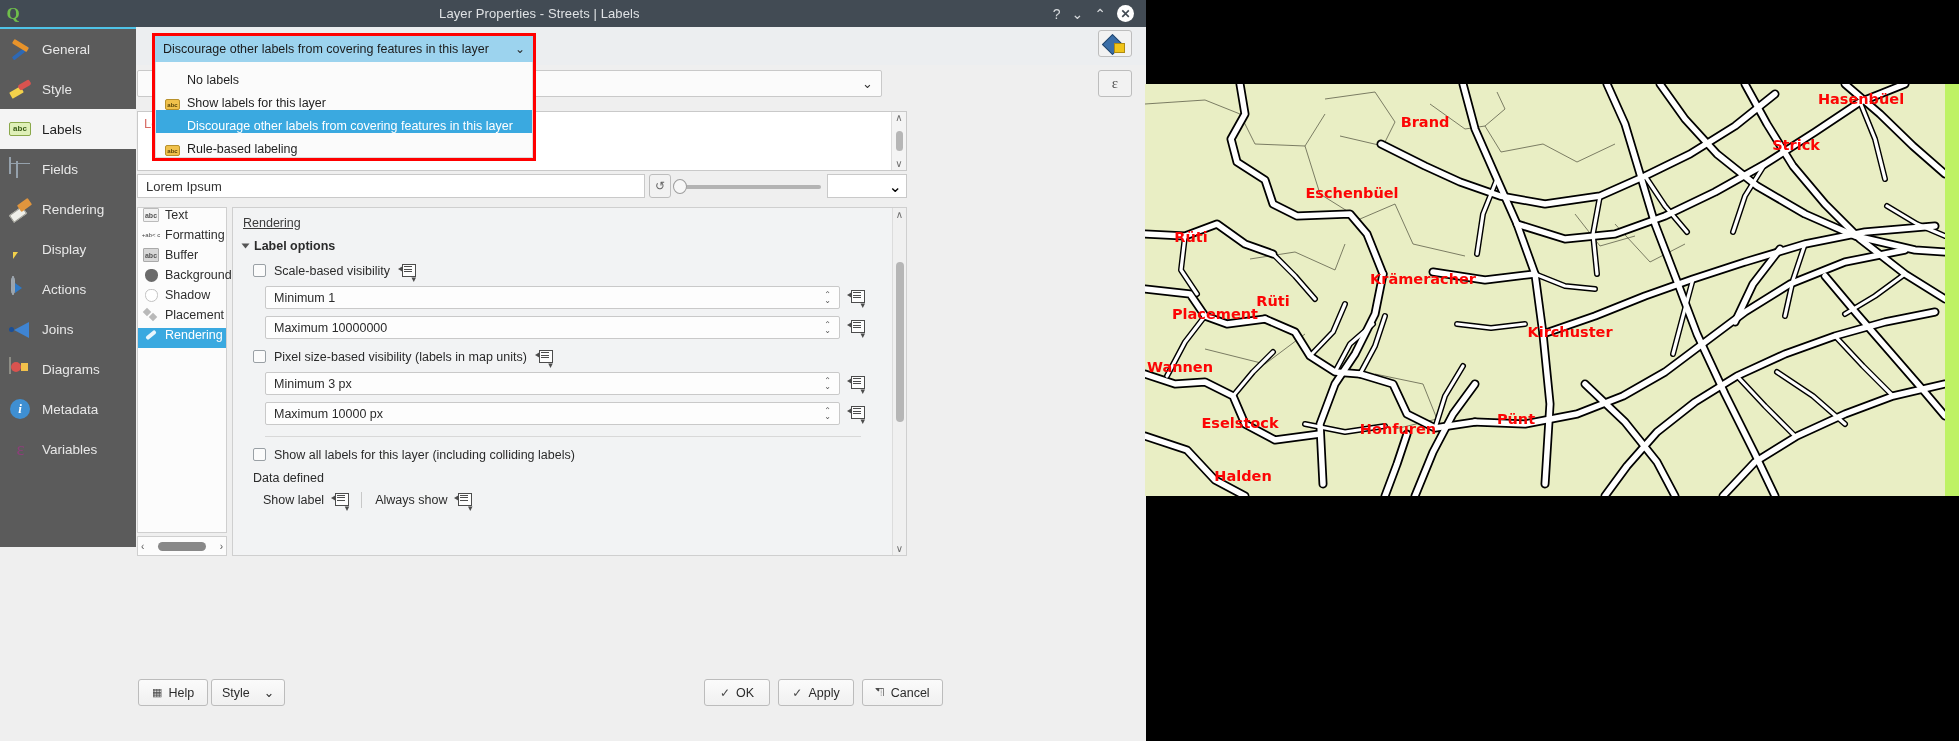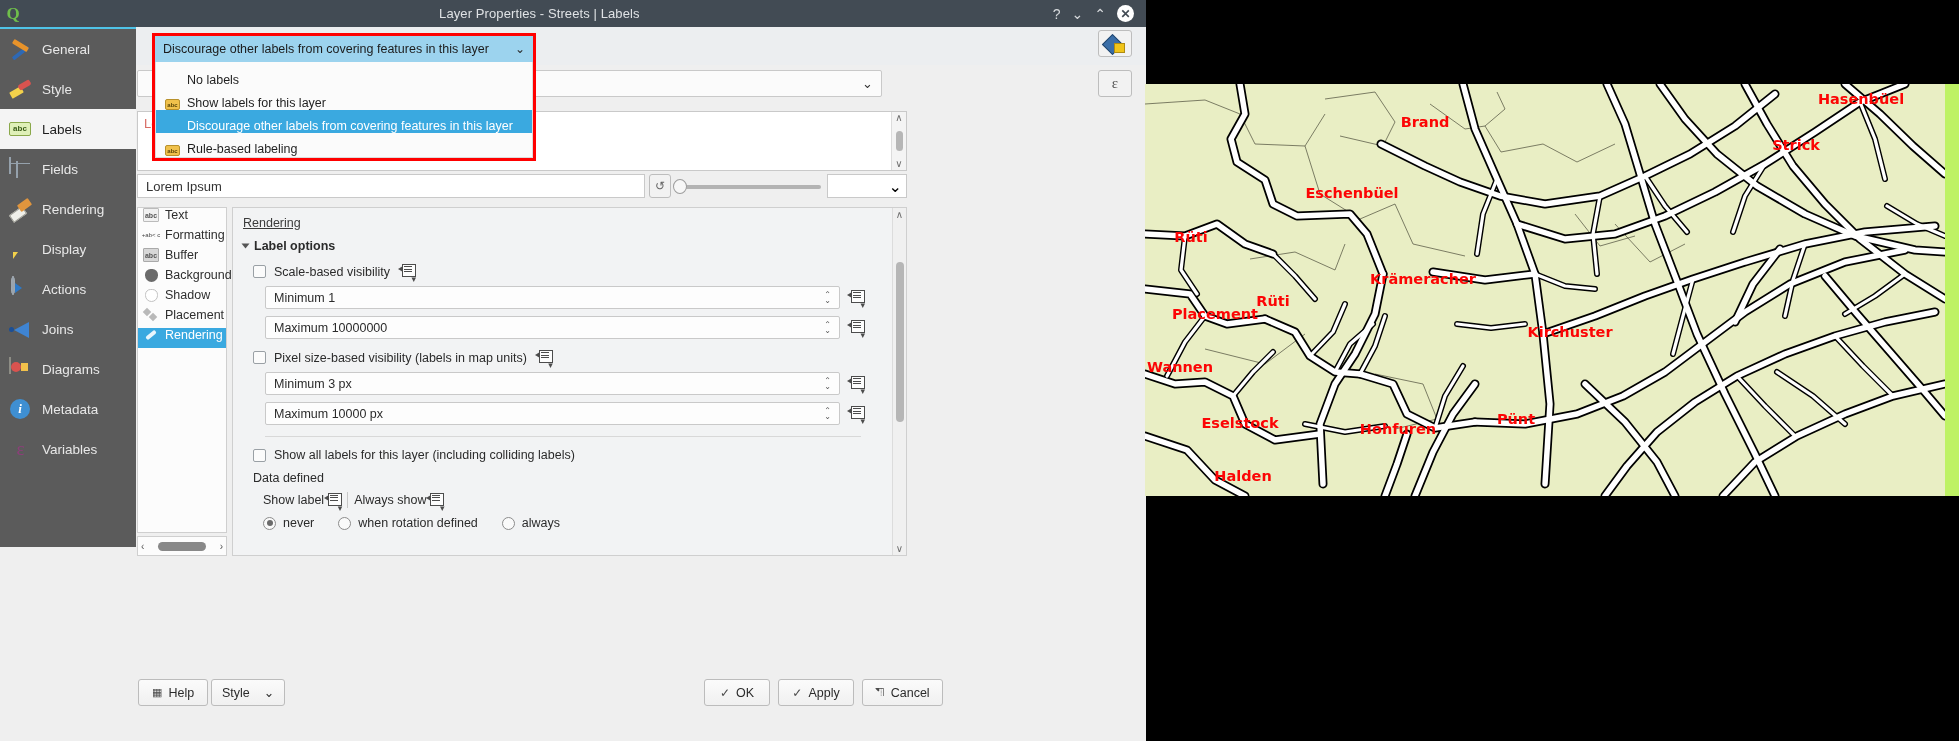--- a/index.html
+++ b/index.html
@@ -186,21 +186,21 @@
 
   .content {
     position: absolute; left: 96px; top: 180px; width: 675px; height: 349px;
     background: #f2f3f4; border: 1px solid #cfcfcf; overflow: hidden;
   }
   .content-inner { position: absolute; left: 0; top: 0; width: 660px; height: 349px; padding: 8px 10px; }
   .crumb { font-size: 12.5px; color: #3b3b3b; text-decoration: underline; margin-bottom: 9px; }
   .group-head { display: flex; align-items: center; gap: 6px; font-size: 12.5px; font-weight: bold; color: #2b2b2b; }
   .tri { width: 0; height: 0; border-left: 5px solid #555; border-top: 4px solid transparent; border-bottom: 4px solid transparent; transform: rotate(90deg); }
 
-  .chk-row { display: flex; align-items: center; gap: 8px; margin: 11px 0 0 10px; }
+  .chk-row { display: flex; align-items: flex-start; gap: 8px; margin: 11px 0 0 10px; }
   .chkbox { width: 13px; height: 13px; border: 1.5px solid #9aa0a5; border-radius: 2px; background: #fbfbfb; flex: 0 0 13px; }
   .chk-label { font-size: 12.5px; color: #2b2b2b; }
   .dd-icon { position: relative; width: 17px; height: 15px; flex: 0 0 17px; }
   .dd-icon::before {
     content: ""; position: absolute; left: 4px; top: 0px; width: 12px; height: 11px;
     background: #fdfdfd; border: 1.3px solid #4c4c4c;
   }
   .dd-icon::after {
     content: ""; position: absolute; left: 0px; top: 2px; width: 0; height: 0;
     border-right: 5px solid #4c4c4c; border-top: 3.5px solid transparent; border-bottom: 3.5px solid transparent;
@@ -212,21 +212,21 @@
   .spin-row { display: flex; align-items: center; gap: 7px; margin: 7px 0 0 22px; }
   .spinbox {
     width: 575px; height: 23px; background: #fdfdfd; border: 1px solid #c9c9c9;
     border-radius: 2px; display: flex; align-items: center; padding: 0 8px;
     font-size: 12.5px; color: #2b2b2b;
   }
   .spin-arrows { margin-left: auto; display: flex; flex-direction: column; line-height: 6px; color: #555; font-size: 8px; }
 
   .divider { height: 1px; background: #d8d8d8; margin: 11px 22px 0 22px; }
   .section-label { font-size: 12.5px; color: #2b2b2b; margin: 9px 0 0 10px; }
-  .dd-row { display: flex; align-items: center; margin: 7px 0 0 20px; font-size: 12.5px; color: #2b2b2b; }
+  .dd-row { display: flex; align-items: center; gap: 7px; margin: 7px 0 0 20px; font-size: 12.5px; color: #2b2b2b; }
   .vsep { width: 1px; height: 16px; background: #c8c8c8; margin: 0 6px; }
   .radio-row { display: flex; align-items: center; gap: 7px; margin: 8px 0 0 20px; font-size: 12.5px; color: #2b2b2b; }
   .radio { width: 13px; height: 13px; border: 1.5px solid #8c8c8c; border-radius: 50%; background: #fafafa; position: relative; flex: 0 0 13px; }
   .radio.on::after { content:""; position:absolute; left:2.5px; top:2.5px; width:6px; height:6px; border-radius:50%; background:#6b6b6b; }
 
   .content-vscroll {
     position: absolute; right: 0; top: 0; width: 14px; height: 347px;
     background: #f0f0f0; border-left: 1px solid #dcdcdc;
     display: flex; flex-direction: column; align-items: center; justify-content: space-between;
   }
@@ -575,30 +575,20 @@
               <span class="dd-lines">
                   <i></i>
                   <i></i>
                   <i></i>
                 </span>
                 <span class="dd-chev">▾</span>
             </span>
           </div>
 
 
-          <div class="radio-row">
-            <span class="radio on"></span>
-            <span>never</span>
-            <span style="width:10px"></span>
-            <span class="radio"></span>
-            <span>when rotation defined</span>
-            <span style="width:10px"></span>
-            <span class="radio"></span>
-            <span>always</span>
-          </div>
         </div>
 
         <div class="content-vscroll">
           <span class="arr">∧</span>
           <div class="cv-thumb"></div>
           <span class="arr">∨</span>
         </div>
       </div>
 
       <div class="buttonbar">

